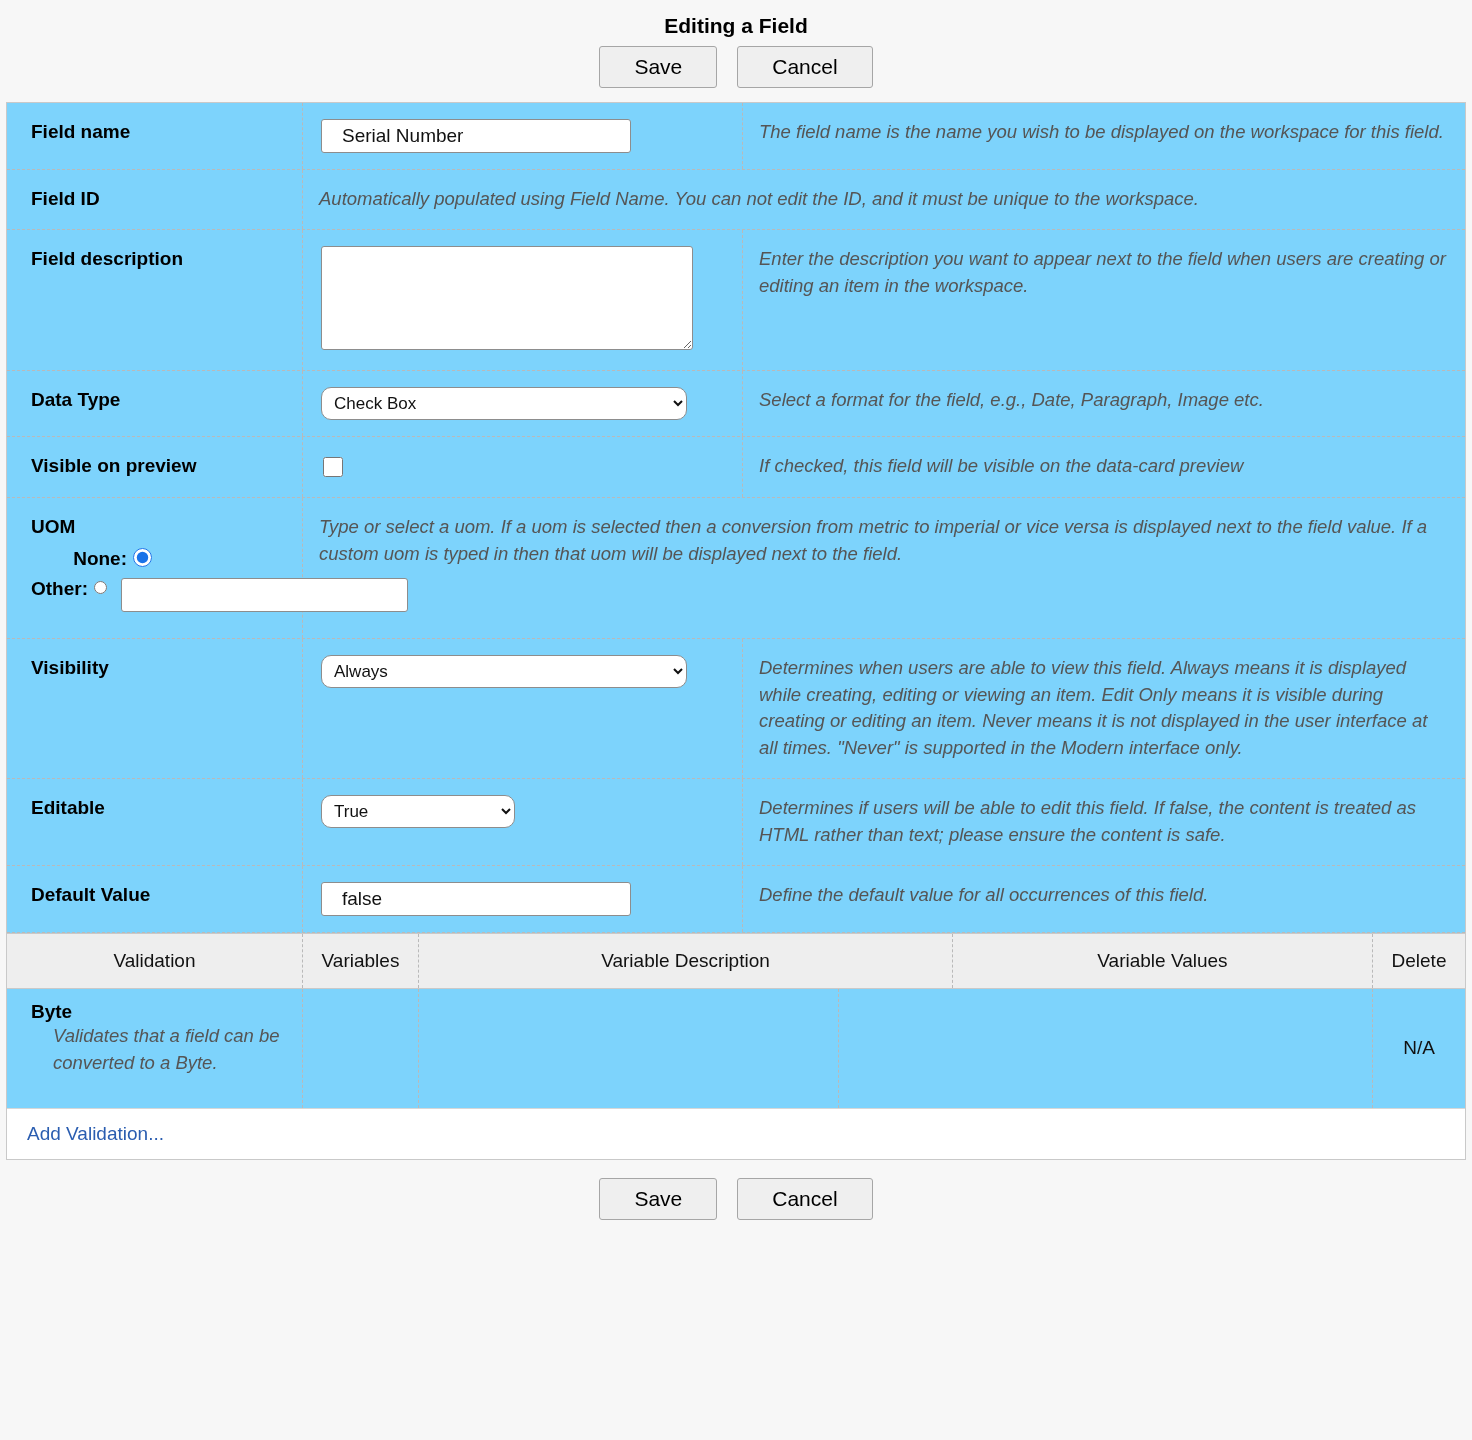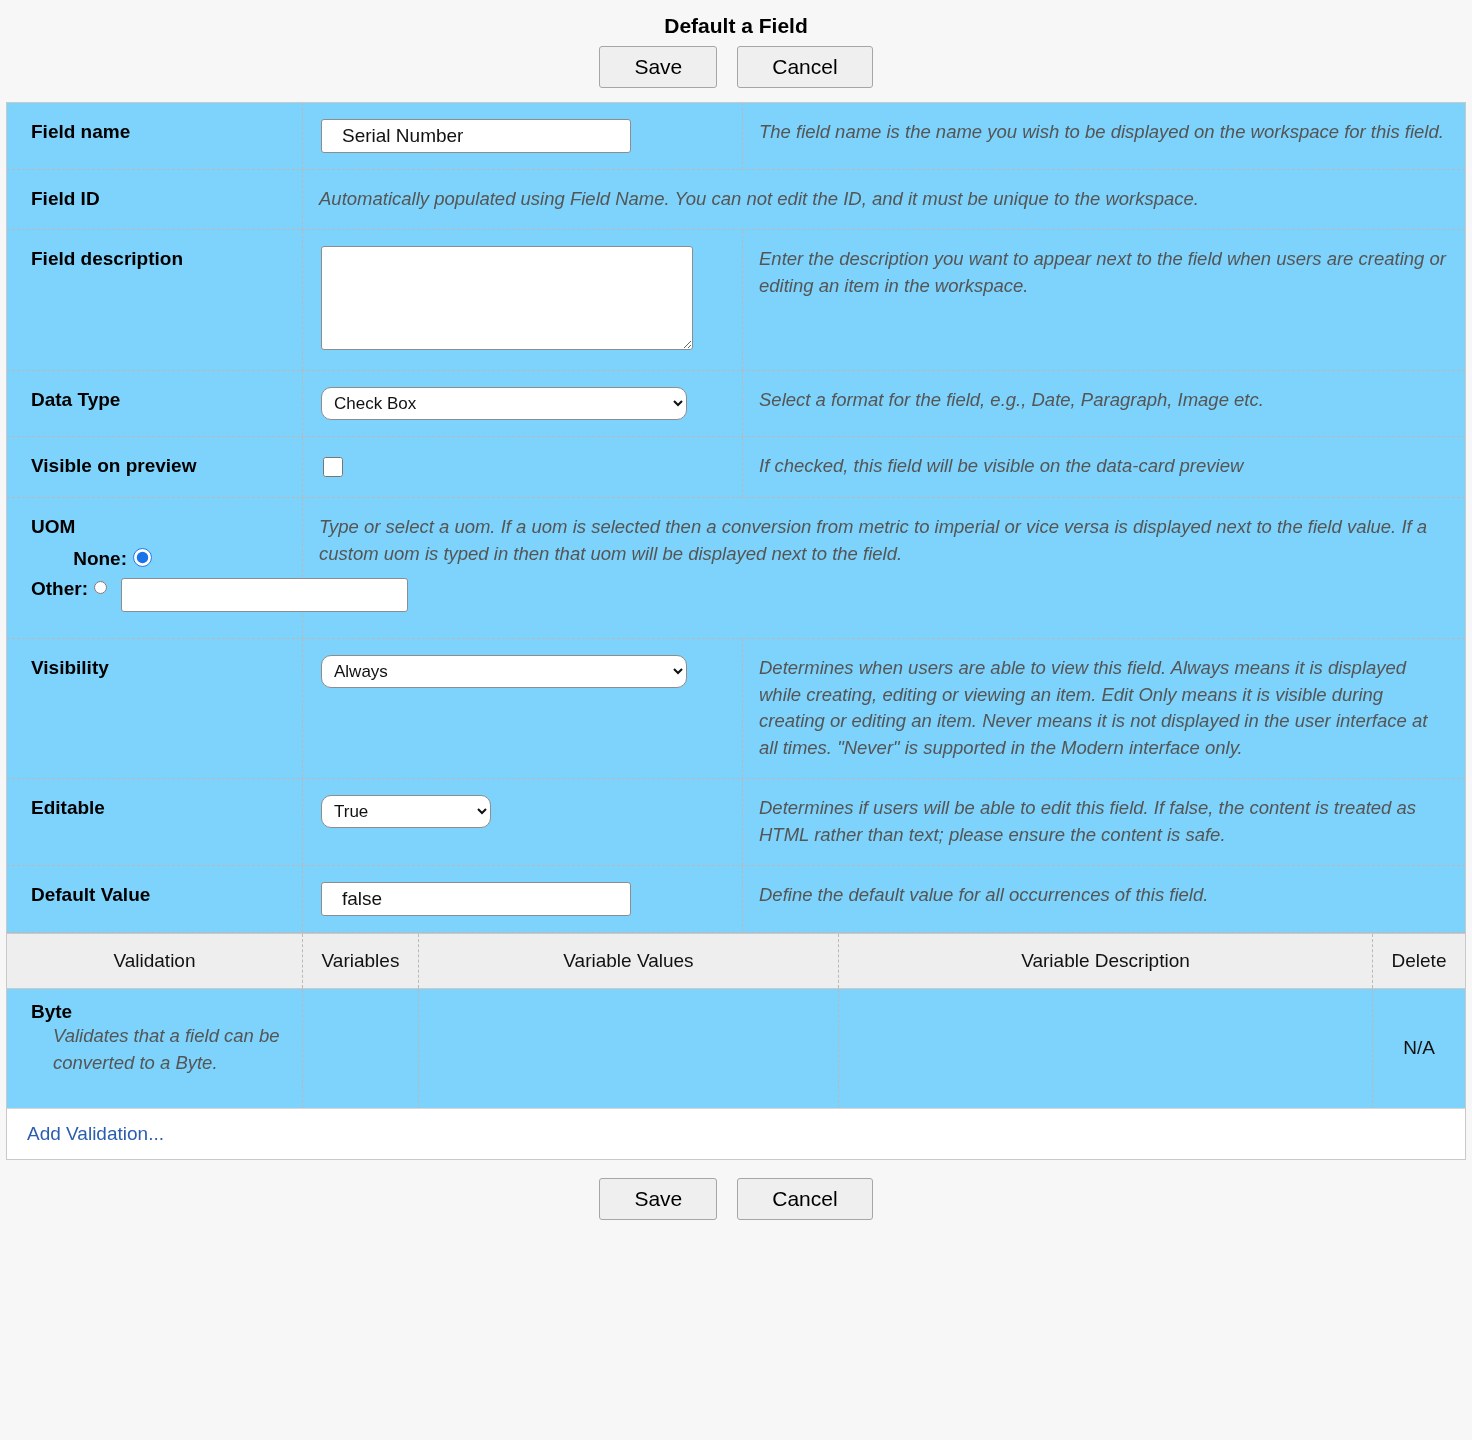--- a/index.html
+++ b/index.html
@@ -101,21 +101,21 @@
   select {
     font-family: "Liberation Sans", sans-serif;
     font-size: 17px;
     padding: 5px 8px;
     border: 1px solid #8d8d8d;
     border-radius: 10px;
     background: #fff;
     color: #111;
   }
   select.wide { width: 366px; }
-  select.narrow { width: 170px; }
+  select.narrow { width: 194px; }
   input[type="checkbox"] {
     width: 20px;
     height: 20px;
     margin: 4px 0 0 2px;
   }
   .uom-rows {
     margin-top: 10px;
     margin-left: 0;
   }
   .uom-line {
@@ -207,21 +207,21 @@
   .bottom-bar {
     display: flex;
     justify-content: center;
     gap: 20px;
     padding: 18px 0 22px 0;
   }
 </style>
 </head>
 <body>
 
-<div class="page-title">Default a Field</div>
+<div class="page-title">Editing a Field</div>
 
 <div class="button-bar">
   <button class="btn">Save</button>
   <button class="btn">Cancel</button>
 </div>
 
 <div class="form-table">
 
   <div class="row">
     <div class="cell-label">Field name</div>
@@ -304,22 +304,22 @@
     <div class="cell-label">Default Value</div>
     <div class="cell-control">
       <input type="text" value="false" style="">
     </div>
     <div class="cell-help">Define the default value for all occurrences of this field.</div>
   </div>
 
   <div class="val-header-row">
     <div class="val-h vh-validation">Validation</div>
     <div class="val-h vh-variables">Variables</div>
+    <div class="val-h vh-desc">Variable Description</div>
     <div class="val-h vh-values">Variable Values</div>
-    <div class="val-h vh-desc">Variable Description</div>
     <div class="val-h vh-delete">Delete</div>
   </div>
 
   <div class="val-body-row">
     <div class="vb-validation">
       <div class="vb-name">Byte</div>
       <div class="vb-desc-text">Validates that a field can be converted to a Byte.</div>
     </div>
     <div class="vb-variables"></div>
     <div class="vb-values"></div>

